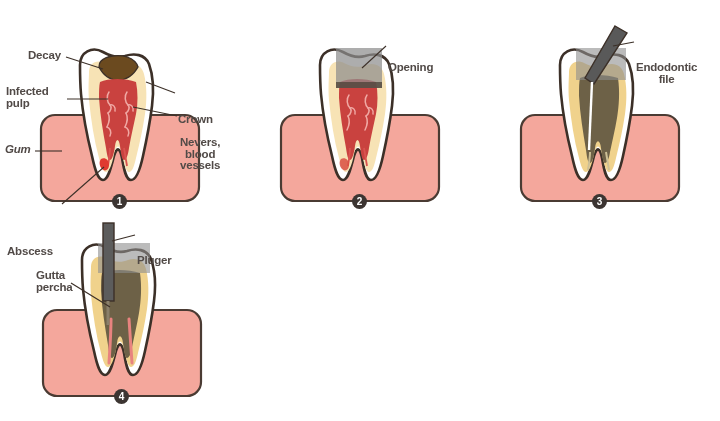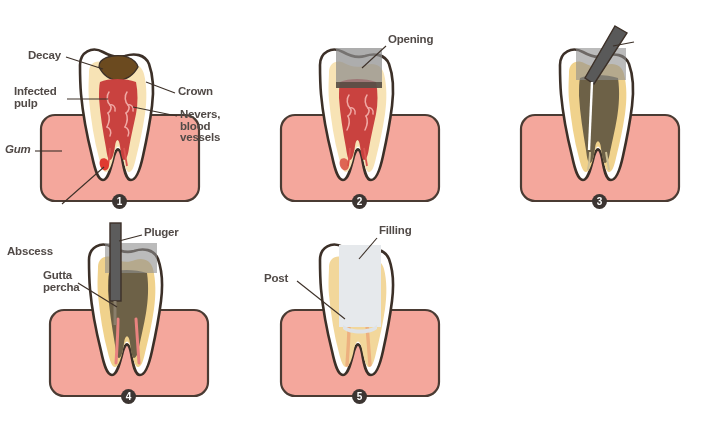--- a/index.html
+++ b/index.html
@@ -52,21 +52,21 @@
   .lbl {
     position: absolute;
     color: #514a47;
     font-size: 11.5px;
     font-weight: bold;
     line-height: 11.5px;
     font-family: "Liberation Sans", "DejaVu Sans", sans-serif;
     white-space: pre-line;
     letter-spacing: -0.2px;
   }
-  .lbl.right { text-align: left; }
+  .lbl.right { text-align: center; margin-top: 28px; }
   .lbl.left  { text-align: left; }
   .leaders {
     position: absolute;
     left: 0; top: 0;
     width: 240px; height: 200px;
     pointer-events: none;
   }
 </style>
 </head>
 <body>
@@ -122,21 +122,21 @@
         <path d="M66,37 L103,49"></path>
         <path d="M67,79 L108,79"></path>
         <path d="M35,131 L62,131"></path>
         <path d="M62,184 L104,147"></path>
         <path d="M175,73 L146,62"></path>
         <path d="M177,96 L133,87"></path>
       </g>
     </svg>
 
     <div class="lbl left" style="left:28px;  top:30px;">Decay</div>
-    <div class="lbl left" style="left:14px;   top:66px;">Infected
+    <div class="lbl left" style="left:6px;   top:66px;">Infected
 pulp</div>
     <div class="lbl left" style="left:5px;   top:124px;font-style:italic;">Gum</div>
     <div class="lbl left" style="left:7px;   top:178px;margin-top:48px;">Abscess</div>
     <div class="lbl right" style="left:178px; top:66px;">Crown</div>
     <div class="lbl right" style="left:180px; top:89px;">Nevers,
 blood
 vessels</div>
 
     <div class="badge" style="left:112px; top:174px;">1</div>
   </div>
@@ -212,24 +212,26 @@
 
       <path d="M112,62 L109,130" stroke="#ffffff" stroke-width="2.4" fill="none"></path>
     </svg>
 
     <svg class="leaders" viewBox="0 0 240 200">
       <g stroke="#3c3028" stroke-width="1.1" fill="none">
         <path d="M133,26 L154,22"></path>
       </g>
     </svg>
 
+    <div class="lbl right" style="left:156px; top:14px;">Endodontic
+file</div>
     <div class="badge" style="left:112px; top:174px;">3</div>
   </div>
 
-  <div class="panel" style="left:9px; top:215px;">
+  <div class="panel" style="left:2px; top:215px;">
     <svg class="stage" width="240" height="200" viewBox="0 0 240 200">
       <path d="M55,95 h130 a14,14 0 0 1 14,14 v58 a14,14 0 0 1 -14,14 h-130 a14,14 0 0 1 -14,-14 v-58 a14,14 0 0 1 14,-14 z" fill="#f4a79c" stroke="#4a3b33" stroke-width="2.2"></path>
       <path d="M80,45 C80,32 92,26 103,32 C110,36 118,38 125,36 C134,33 145,34 149,44
                C153,55 154,70 152,86 C150,102 147,118 143,136 C140,150 136,160 131,160
                C126,160 124,150 122,138 C120,128 117,126 114,136 C111,148 108,160 103,160
                C98,160 95,150 92,136 C87,116 83,96 81,74 C80,62 80,52 80,45 Z" fill="#ffffff" stroke="#3c3028" stroke-width="2.6"></path>
       <path d="M89,52 C89,43 97,39 104,43 C111,47 119,48 126,45 C134,42 142,45 144,54
                C147,66 147,80 145,94 C143,108 140,122 136,138 C134,147 132,152 129,152
                C126,152 124,144 122,134 C120,124 116,124 114,134 C112,145 109,152 106,152
                C103,152 101,146 99,138 C94,120 91,100 89,80 C88,68 89,58 89,52 Z" fill="#f0d28c" stroke="none"></path>
@@ -254,45 +256,15 @@
         <path d="M69,68 L108,92"></path>
       </g>
     </svg>
 
     <div class="lbl right" style="left:135px; top:12px;">Pluger</div>
     <div class="lbl left" style="left:22px;  top:55px;margin-left:12px;">Gutta
 percha</div>
     <div class="badge" style="left:112px; top:174px;">4</div>
   </div>
 
-  <div class="panel" style="left:240px; top:215px;">
-    <svg class="stage" width="240" height="200" viewBox="0 0 240 200">
-      <path d="M55,95 h130 a14,14 0 0 1 14,14 v58 a14,14 0 0 1 -14,14 h-130 a14,14 0 0 1 -14,-14 v-58 a14,14 0 0 1 14,-14 z" fill="#f4a79c" stroke="#4a3b33" stroke-width="2.2"></path>
-      <path d="M80,45 C80,32 92,26 103,32 C110,36 118,38 125,36 C134,33 145,34 149,44
-               C153,55 154,70 152,86 C150,102 147,118 143,136 C140,150 136,160 131,160
-               C126,160 124,150 122,138 C120,128 117,126 114,136 C111,148 108,160 103,160
-               C98,160 95,150 92,136 C87,116 83,96 81,74 C80,62 80,52 80,45 Z" fill="#ffffff" stroke="#3c3028" stroke-width="2.6"></path>
-      <path d="M89,52 C89,43 97,39 104,43 C111,47 119,48 126,45 C134,42 142,45 144,54
-               C147,66 147,80 145,94 C143,108 140,122 136,138 C134,147 132,152 129,152
-               C126,152 124,144 122,134 C120,124 116,124 114,134 C112,145 109,152 106,152
-               C103,152 101,146 99,138 C94,120 91,100 89,80 C88,68 89,58 89,52 Z" fill="#f2d79b" stroke="none"></path>
-
-      <path d="M109,110 C109,122 108,136 107,150" stroke="#edb07f" stroke-width="3.4" fill="none" stroke-linecap="round"></path>
-      <path d="M127,110 C128,122 129,136 130,150" stroke="#edb07f" stroke-width="3.4" fill="none" stroke-linecap="round"></path>
-
-      <path d="M99,30 L141,30 L141,112 L99,112 Z" fill="#e6e9ec" stroke="none"></path>
-      <path d="M103,110 C110,116 130,116 137,110 L137,114 C130,120 110,120 103,114 Z" fill="#dfe3e7" stroke="none"></path>
-    </svg>
-
-    <svg class="leaders" viewBox="0 0 240 200">
-      <g stroke="#3c3028" stroke-width="1.1" fill="none">
-        <path d="M137,23 L119,44"></path>
-        <path d="M57,66 L105,104"></path>
-      </g>
-    </svg>
-
-    <div class="lbl right" style="left:139px; top:10px;">Filling</div>
-    <div class="lbl left" style="left:24px;  top:58px;">Post</div>
-    <div class="badge" style="left:112px; top:174px;">5</div>
-  </div>
 
 
 </div>
 
 </body></html>

